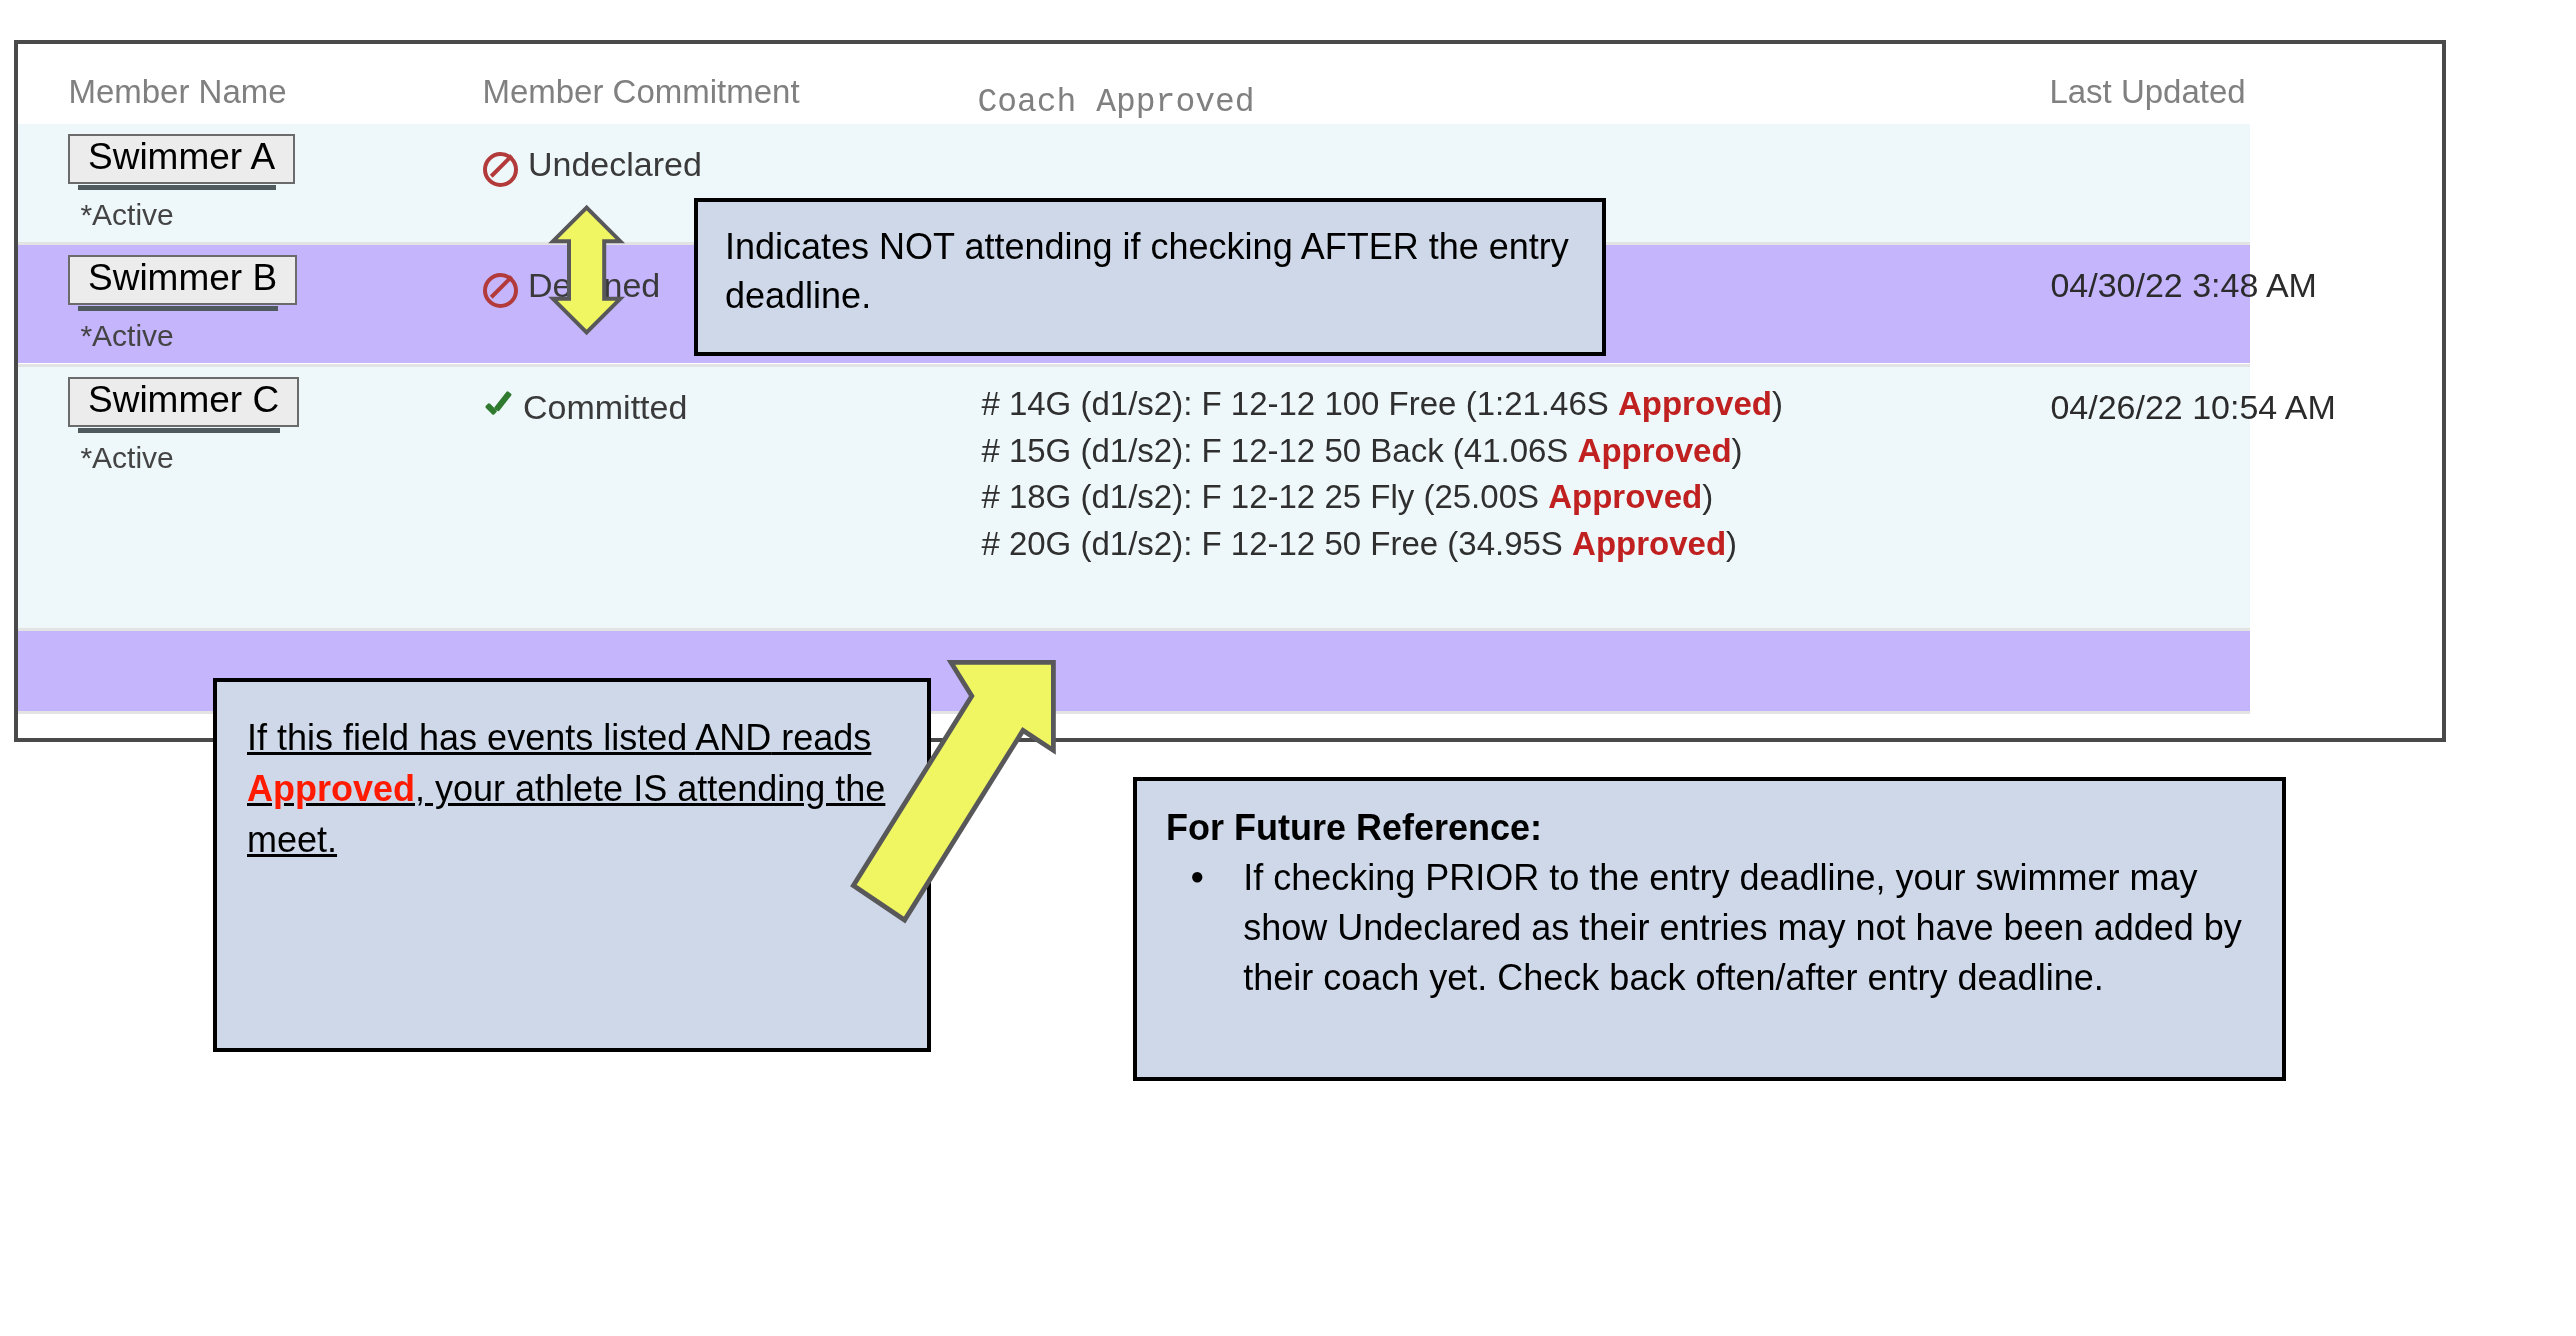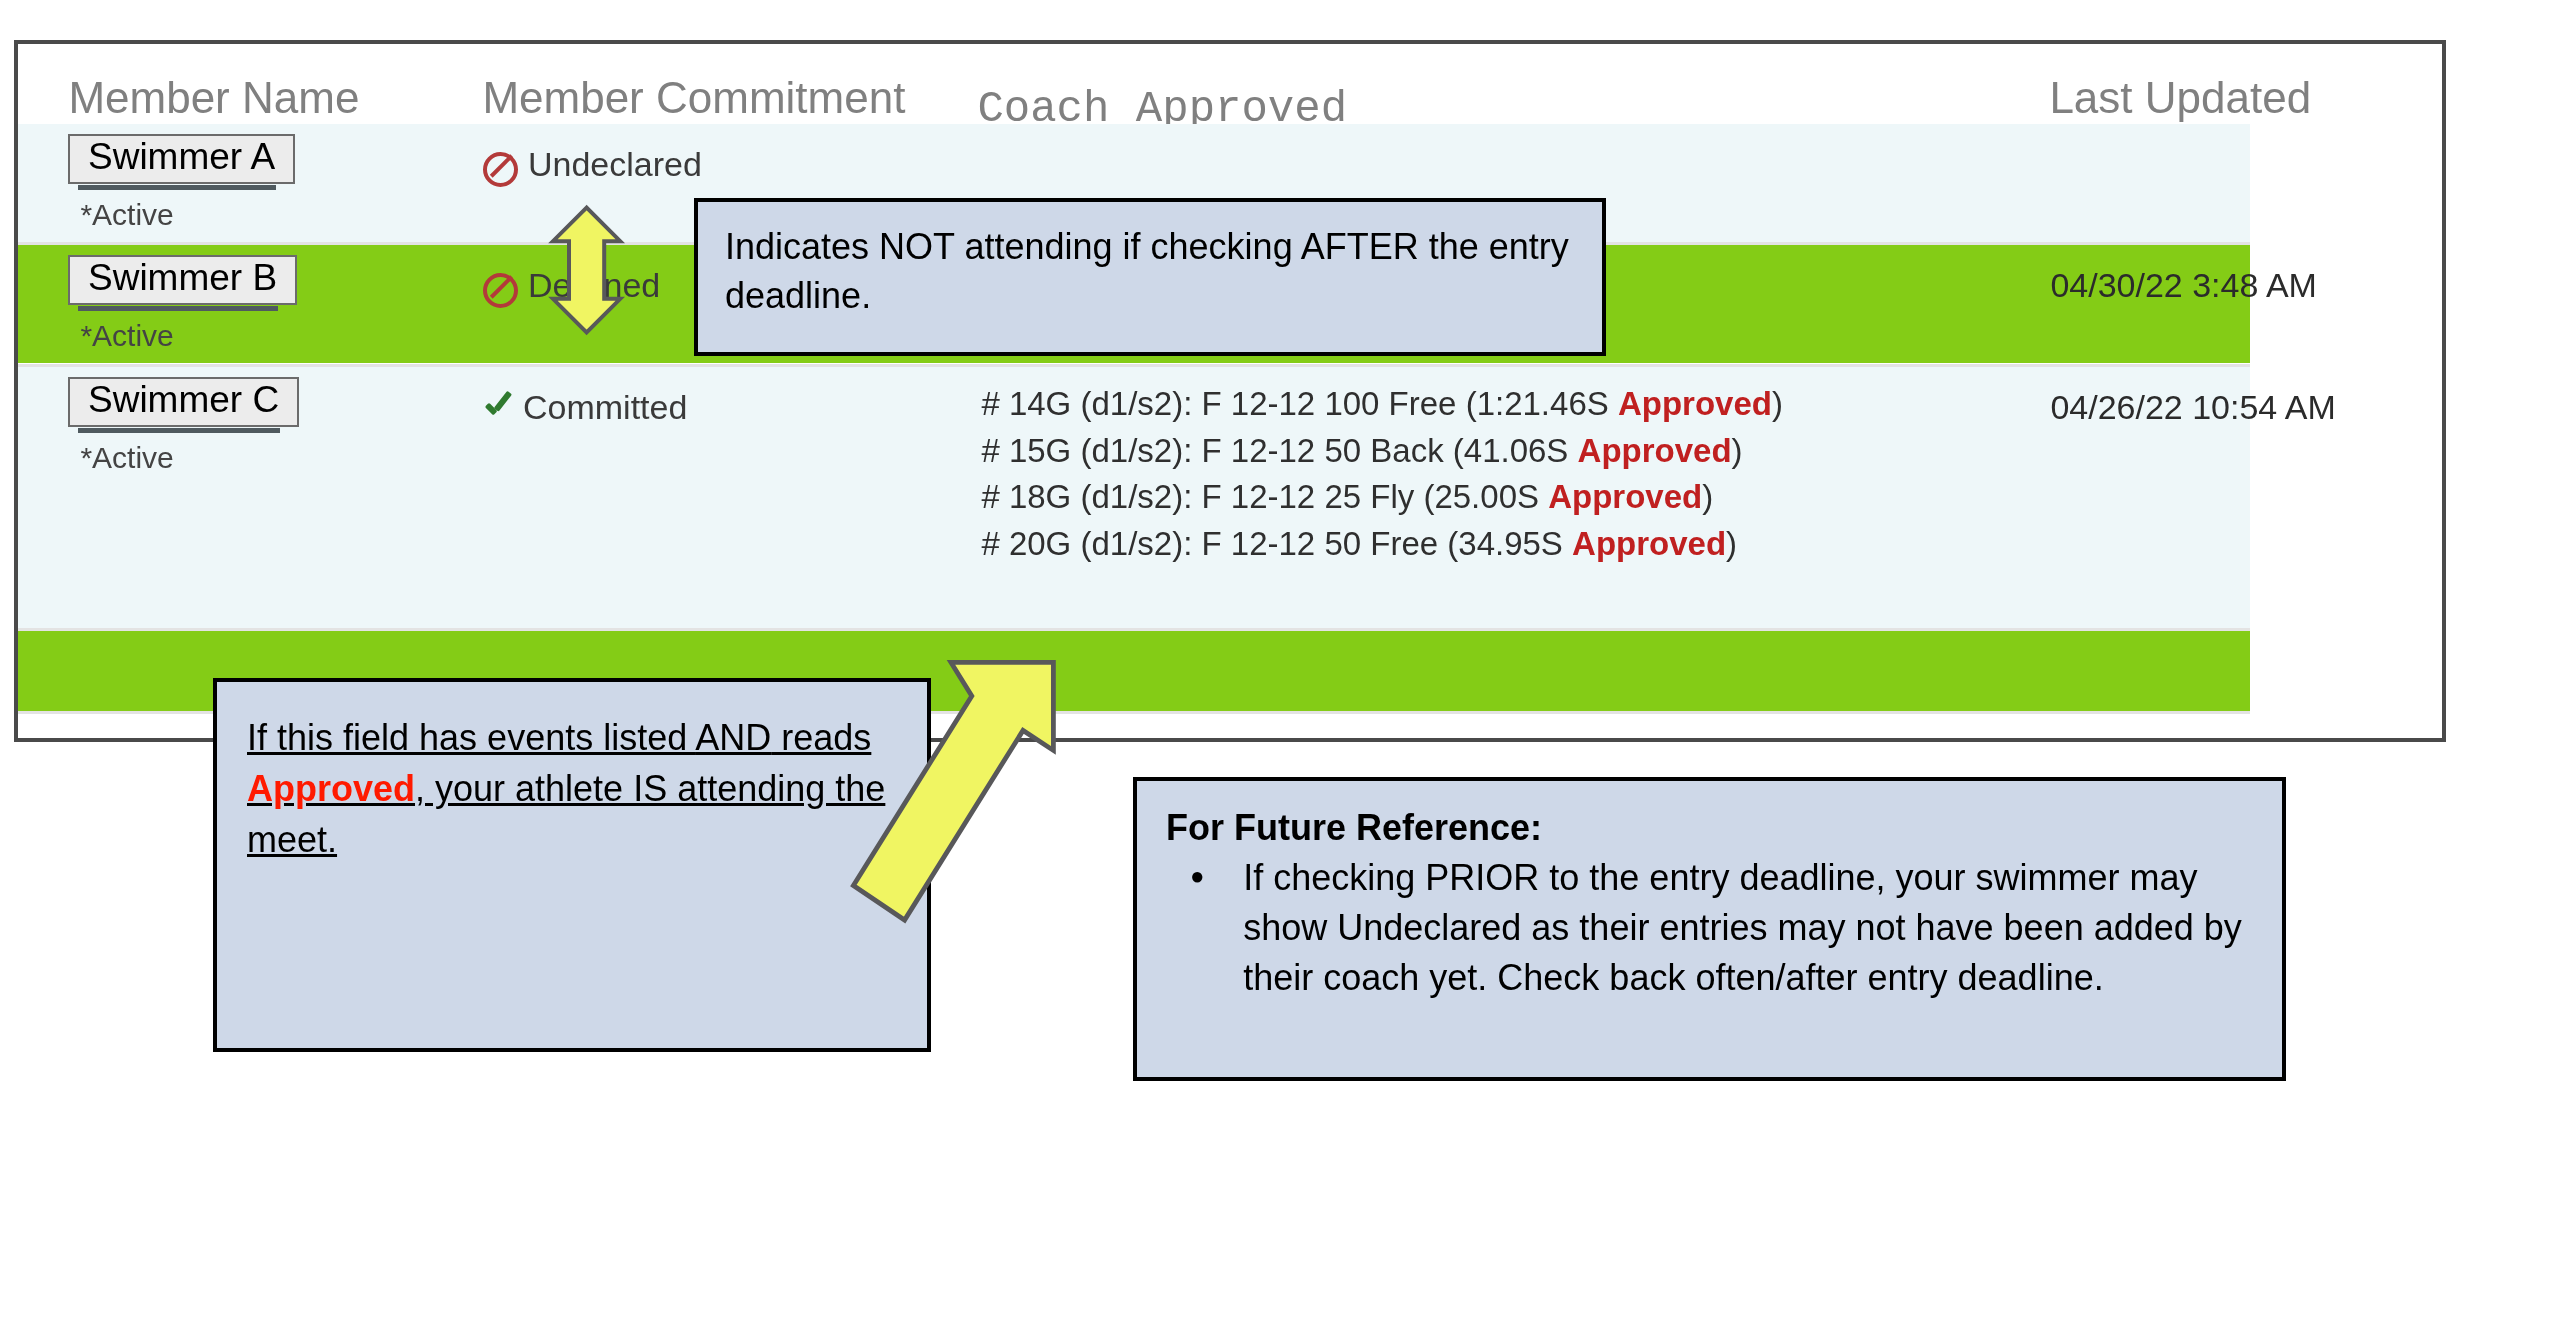--- a/index.html
+++ b/index.html
@@ -37,38 +37,38 @@
     position: absolute;
     left: 0;
     top: 0;
     width: 100%;
     height: 80px;
     background: #ffffff;
   }
   .col-head {
     position: absolute;
     color: #808080;
-    font-size: 44px;
+    font-size: 33px;
     font-weight: 400;
     white-space: nowrap;
   }
   #head-member-name      { left: 50px;  top: 29px; }
   #head-member-commit    { left: 464px; top: 29px; }
   #head-coach-approved   { left: 959px;top: 40px; font-family: Liberation Mono, monospace; }
   #head-last-updated     { left: 2031px;top: 29px; }
 
   
   .row {
     position: absolute;
     left: 0;
     width: 2232px;
     box-sizing: border-box;
   }
   .row.stripe { background: #eef7f9; }
-  .row.plain  { background: #84cc16; }
+  .row.plain  { background: #c4b5fd; }
   .row-sep {
     position: absolute;
     left: 0;
     width: 2232px;
     height: 3.2px;
     background: #e3e3e3;
   }
 
   #row-a { top: 80px; height: 118px; }
   #sep-a { top: 198px; }

